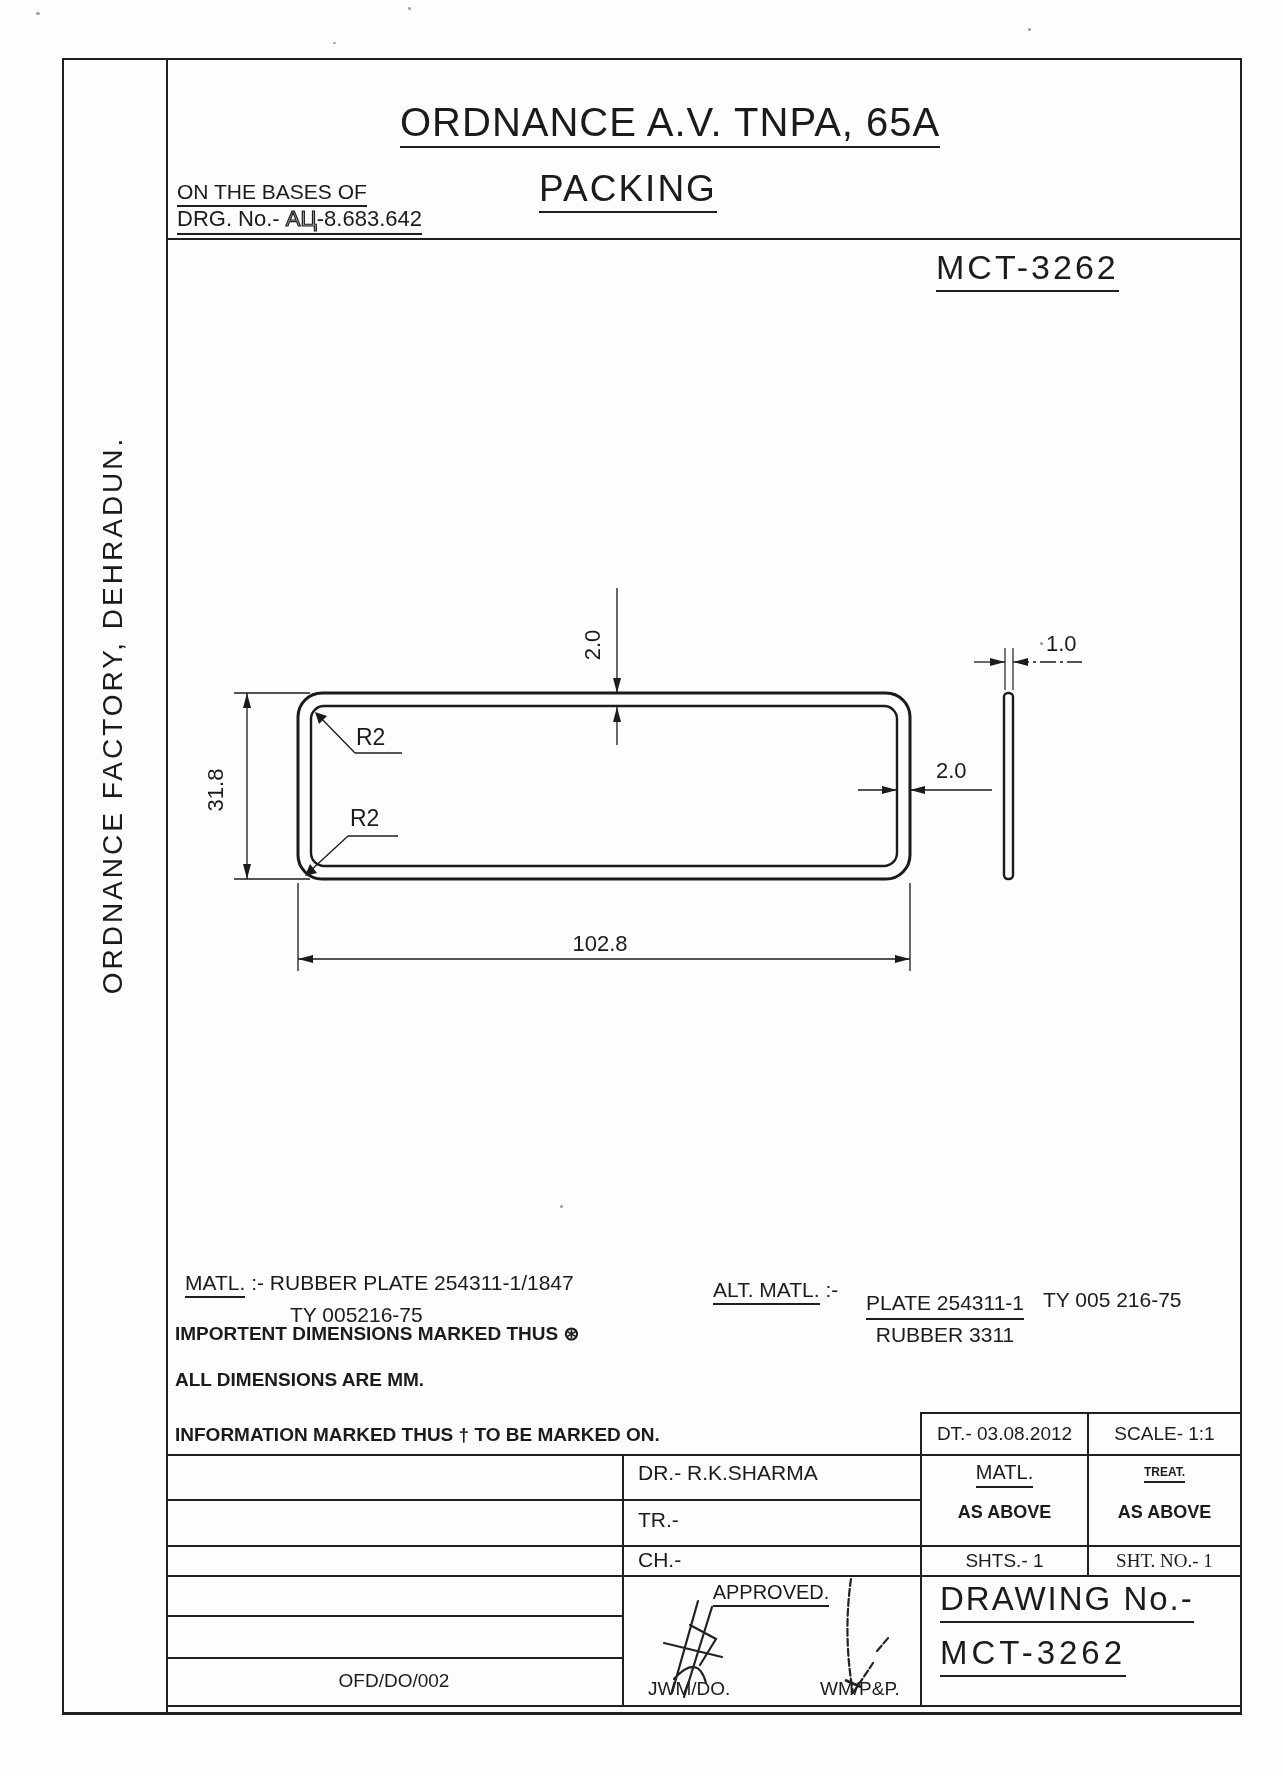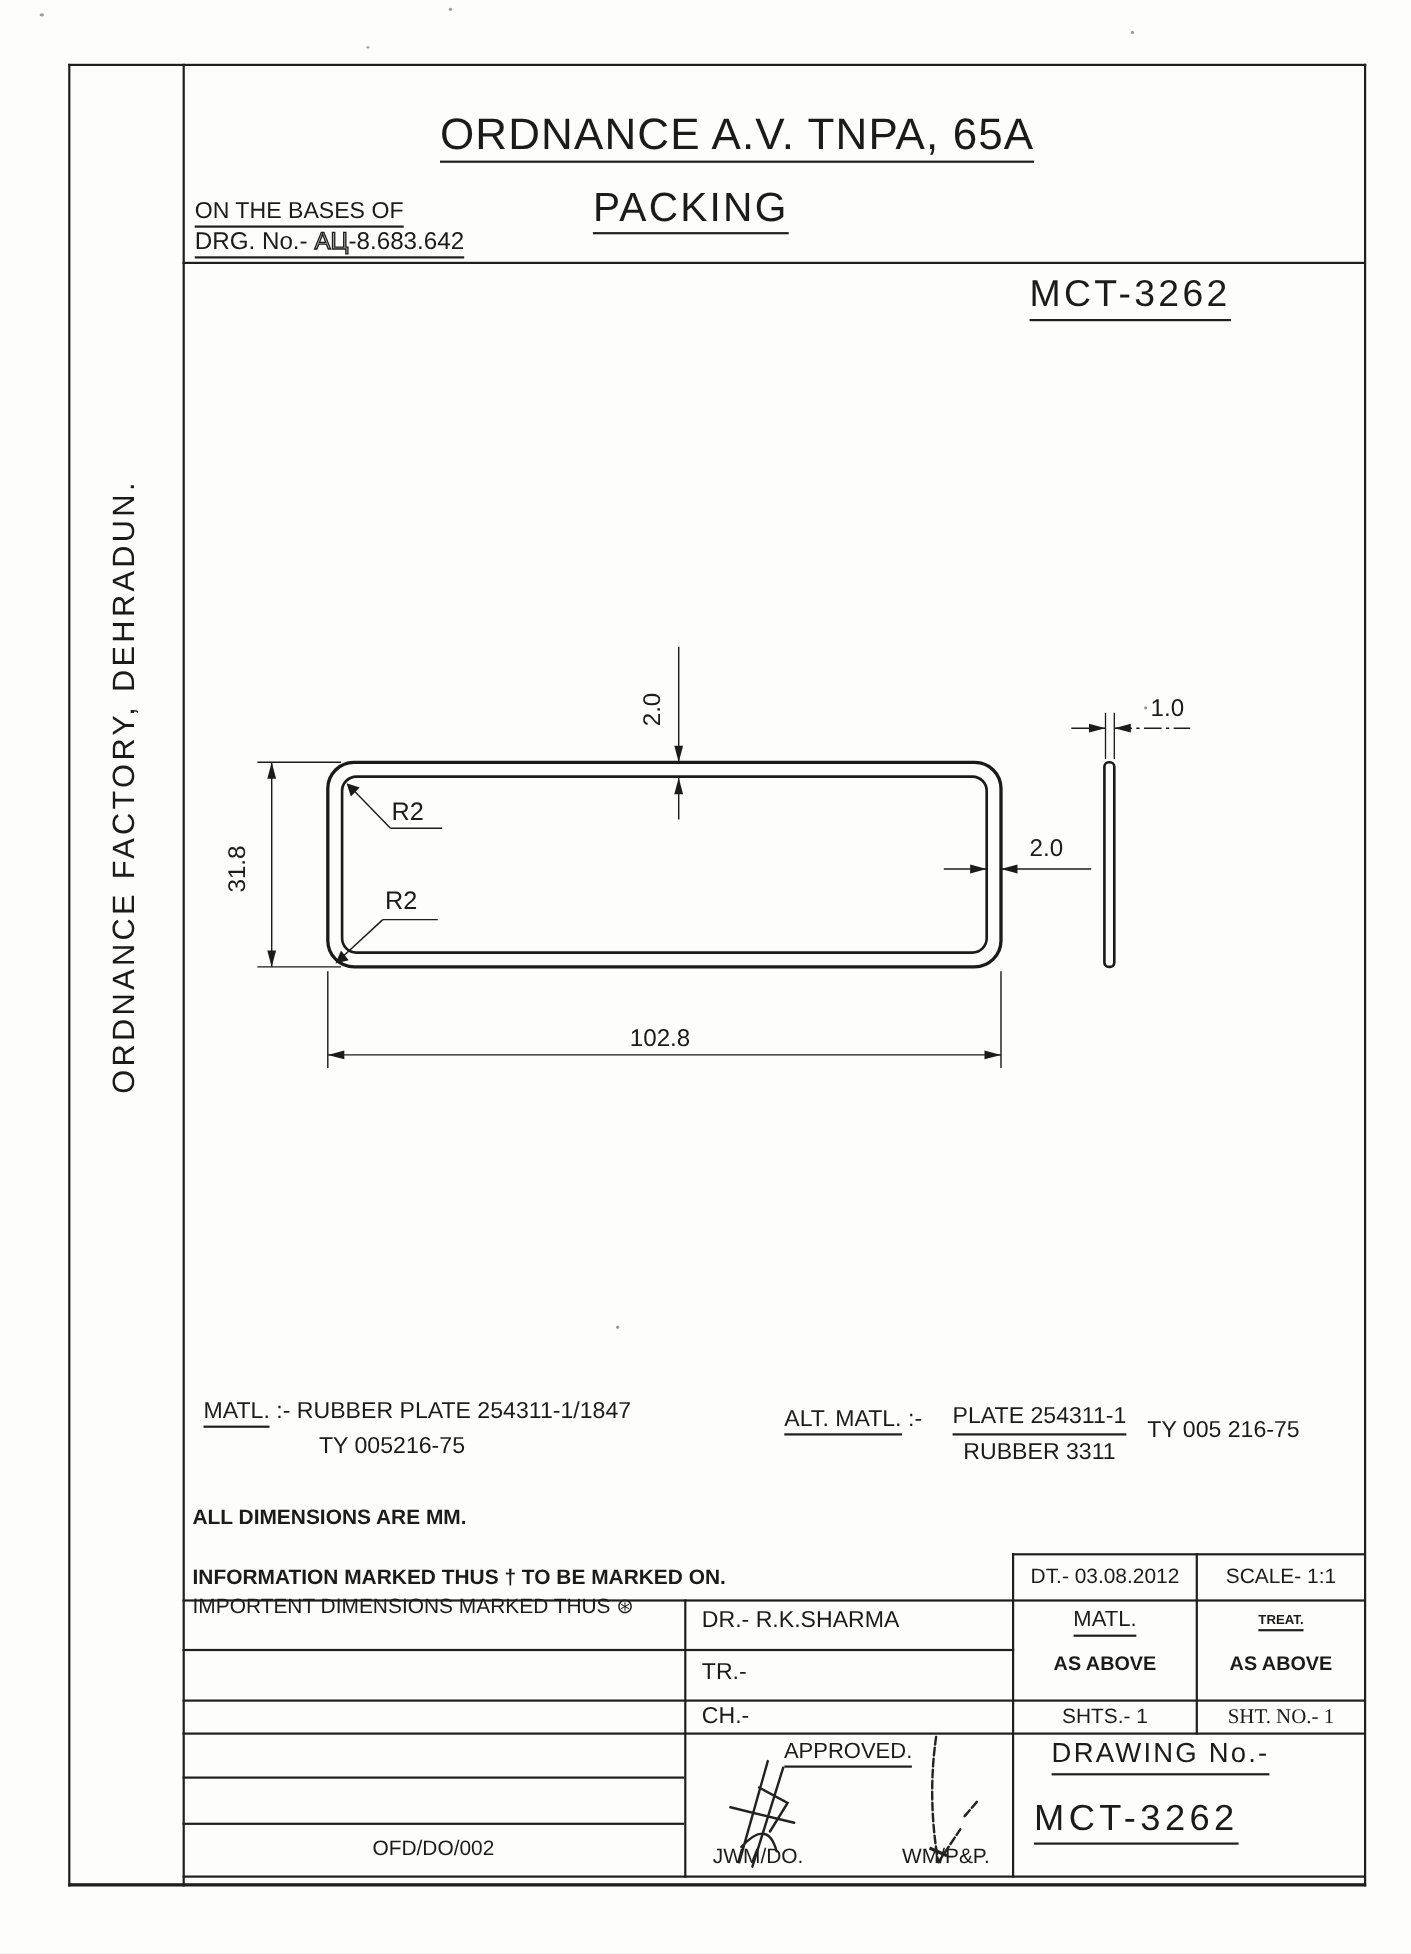--- a/index.html
+++ b/index.html
@@ -111,27 +111,27 @@
     <span>:-</span>
     <span>RUBBER PLATE 254311-1/1847</span>
   </div>
   <div class="t" style="left:290px;top:1303px;font-size:21px;">TY 005216-75</div>
 
   <div class="t" style="left:713px;top:1278px;font-size:21px;">
     <span class="ul">ALT. MATL.</span>
     <span>:-</span>
   </div>
   <div class="t" style="left:866px;top:1276px;font-size:21px;text-align:center;">
-    <div class="ul" style="padding-bottom:3px;">PLATE 254311-1</div>
+    <div class="ul" style="padding-bottom:3px;margin-top:15px;">PLATE 254311-1</div>
     <div style="padding-top:3px;">RUBBER 3311</div>
   </div>
   <div class="t" style="left:1043px;top:1288px;font-size:21px;">TY 005 216-75</div>
 
   <div class="t" style="left:175px;top:1369px;font-size:19px;font-weight:600;">ALL DIMENSIONS ARE MM.</div>
-  <div class="t" style="left:175px;top:1448px;font-size:19px;font-weight:400;">IMPORTENT DIMENSIONS MARKED THUS ⊛</div>
+  <div class="t" style="left:175px;top:1322px;font-size:19px;font-weight:700;">IMPORTENT DIMENSIONS MARKED THUS ⊛</div>
   <div class="t" style="left:175px;top:1424px;font-size:19px;font-weight:600;">INFORMATION MARKED THUS † TO BE MARKED ON.</div>
 
   <div class="ln" style="left:920px;top:1412px;width:320px;height:2px;"></div>
   <div class="ln" style="left:166px;top:1454px;width:1074px;height:2px;"></div>
   <div class="ln" style="left:166px;top:1499px;width:756px;height:2px;"></div>
   <div class="ln" style="left:166px;top:1545px;width:1074px;height:2px;"></div>
   <div class="ln" style="left:166px;top:1575px;width:1074px;height:2px;"></div>
   <div class="ln" style="left:166px;top:1615px;width:456px;height:2px;"></div>
   <div class="ln" style="left:166px;top:1657px;width:456px;height:2px;"></div>
   <div class="ln" style="left:166px;top:1705px;width:1074px;height:2px;"></div>
@@ -167,20 +167,20 @@
   <svg style="left:650px;top:1595px;" width="110" height="105" viewBox="0 0 110 105">
     <path d="M48,6 L22,98 M14,48 L72,62 M62,12 L34,102 M24,84 Q48,58 56,88 M40,30 L66,44 L50,70" fill="none" stroke="#222" stroke-width="2.2" stroke-linecap="round"></path>
   </svg>
   <svg style="left:815px;top:1575px;" width="80" height="125" viewBox="0 0 80 125">
     <path d="M36,4 Q28,60 38,118 M38,118 L58,88 M62,76 L74,62" fill="none" stroke="#222" stroke-width="2.2" stroke-dasharray="7 3" stroke-linecap="round"></path>
     <path d="M30,105 L46,112" fill="none" stroke="#222" stroke-width="3"></path>
   </svg>
 
   <div class="cell t" style="left:166px;top:1659px;width:456px;height:44px;font-size:19px;">OFD/DO/002</div>
 
-  <div class="t" style="left:940px;top:1580px;font-size:25px;letter-spacing:2px;margin-left:16px;">
+  <div class="t" style="left:940px;top:1580px;font-size:33px;letter-spacing:2px;">
     <span class="ul" style="padding-bottom:4px;">DRAWING No.-</span>
   </div>
   <div class="t" style="left:940px;top:1634px;font-size:33px;letter-spacing:4px;">
     <span class="ul" style="padding-bottom:4px;">MCT-3262</span>
   </div>
 
 </div>
 
 </body></html>

